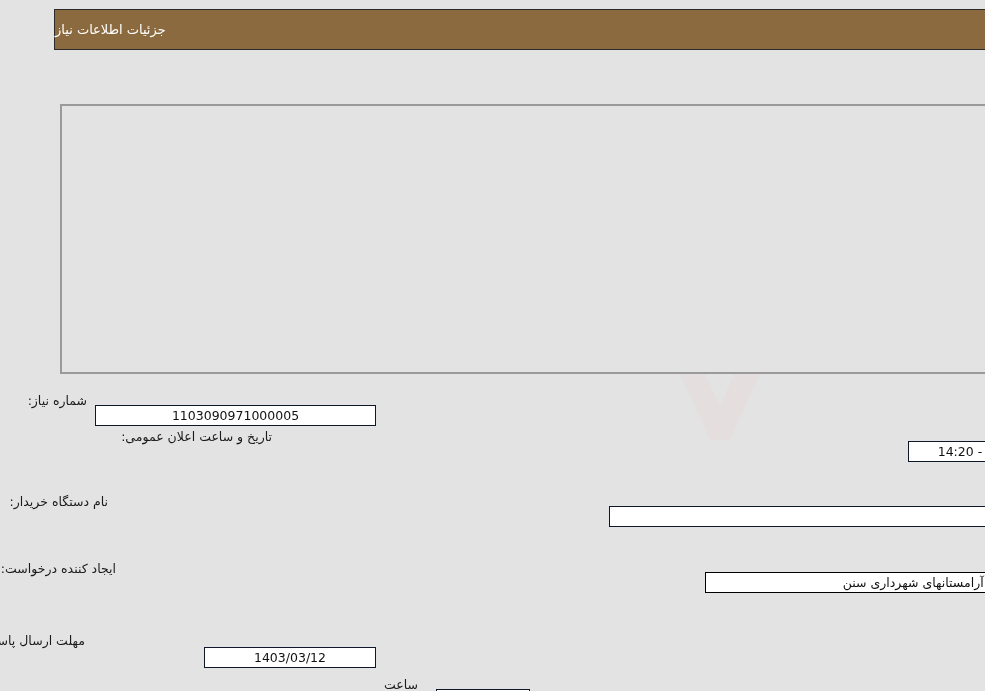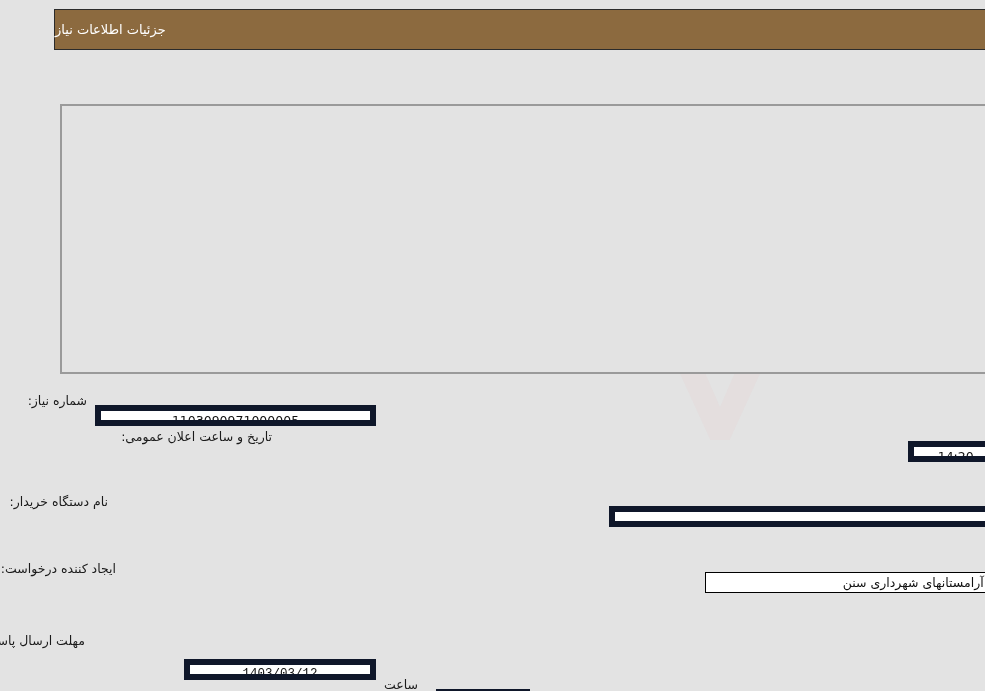--- a/index.html
+++ b/index.html
@@ -51,21 +51,21 @@
   .lbl {
     position: absolute;
     font-size: 12.5px;
     color: #1a1a1a;
     white-space: nowrap;
     text-align: right;
   }
   .inp {
     position: absolute;
     background: #ffffff;
-    border: 6px solid #0f172a;
+    border: 1px solid #0f172a;
     font-family: "DejaVu Sans", "Liberation Sans", sans-serif;
     font-size: 12.5px;
     color: #111;
     padding: 0 4px;
     line-height: 19px;
     height: 21px;
     overflow: hidden;
     white-space: nowrap;
     display: block;
   }
@@ -139,17 +139,17 @@
   <div class="inp center z1" style="left:103px; top:79px; width:180px;">1403/03/08 - 14:20</div>
 
   <div class="lbl z1" style="right:877px; top:111px;">نام دستگاه خریدار:</div>
   <div class="inp right z1" style="left:232px; top:108px; width:608px;">سازمان آرامستانهای شهرداری سنندج</div>
 
   <div class="lbl z1" style="right:869px; top:142px;">ایجاد کننده درخواست:</div>
   <div class="inp right z1" style="left:280px; top:138px; width:560px; overflow:visible; border:1px solid #000; background:#fff;">صباح جعفری سر پرست کار پردازی سازمان  سازمان آرامستانهای شهرداری سنن</div>
   <div class="lnk z1" style="left:155px; top:141px;">اطلاعات تماس خریدار</div>
 
   <div class="lbl z1" style="right:900px; top:162px; line-height:17px; text-align:right;">مهلت ارسال پاسخ: تا تاریخ:</div>
-  <div class="inp center z1" style="right:609px; top:172px; width:192px;font-family:Liberation Mono, monospace;">1403/03/12</div>
+  <div class="inp center z1" style="right:609px; top:160px; width:172px;">1403/03/12</div>
   <div class="lbl z1" style="right:567px; top:169px;">ساعت</div>
   <div class="inp center z1" style="right:455px; top:166px; width:94px;">14:30</div>
 
 </div>
 
 </body></html>

